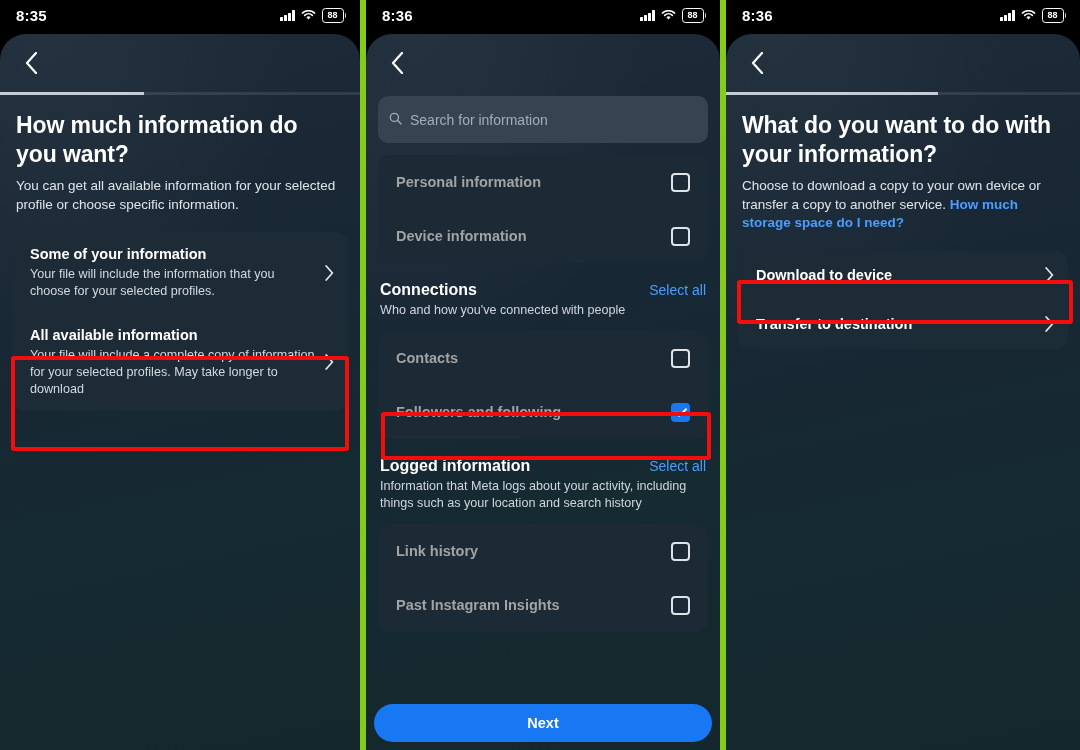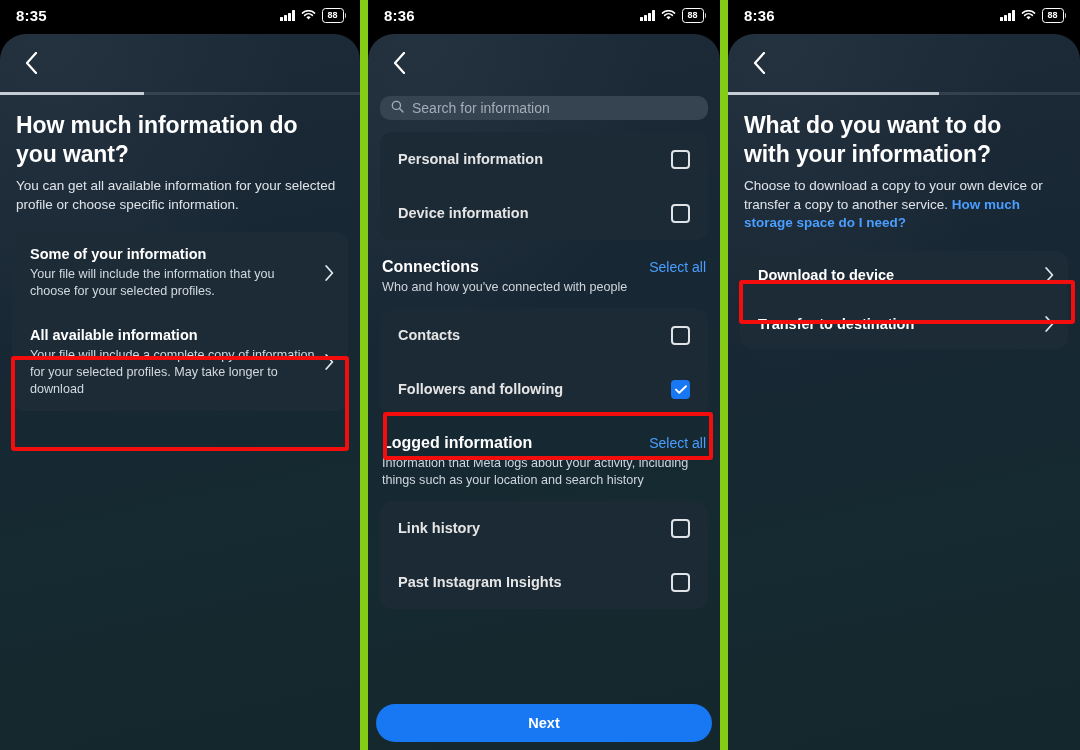--- a/index.html
+++ b/index.html
@@ -15,21 +15,21 @@
     display: flex;
     background: #000;
   }
   .panel {
     position: relative;
     width: 360px; height: 750px;
     background: #000;
     overflow: hidden;
     flex: 0 0 360px;
   }
-  .panel + .panel { border-left: 8px solid #84cc16; }
+  .panel + .panel { border-left: 6px solid #84cc16; }
 
   
   .statusbar {
     position: absolute; top: 0; left: 0; right: 0; height: 30px;
     display: flex; align-items: center; justify-content: space-between;
     padding: 0 14px 0 16px;
     color: #fff; z-index: 40;
     background: #000;
   }
   .sb-time { font-size: 15px; font-weight: bold; letter-spacing: .2px; }
@@ -96,37 +96,37 @@
   .opt-main { flex: 1 1 auto; min-width: 0; }
   .opt-title { font-size: 14.5px; font-weight: bold; color: #fff; line-height: 19px; }
   .opt-desc { font-size: 12.6px; color: #d3d9df; line-height: 17px; margin-top: 2px; }
   .chev { flex: 0 0 auto; color: #dfe4e9; display: flex; align-items: center; }
 
   
   .hl { position: absolute; border: 4px solid #f40d0d; border-radius: 3px; pointer-events: none; z-index: 20; }
 
   
   .searchbar {
-    margin: 4px 12px 0 12px; height: 24px; border-radius: 10px;
+    margin: 4px 12px 0 12px; height: 47px; border-radius: 10px;
     background: #364351; display: flex; align-items: center; gap: 8px;
     padding: 0 11px;
   }
   .searchbar input {
     flex: 1; background: transparent; border: 0; outline: none;
     color: #fff; font-size: 14px; font-family: "Liberation Sans", sans-serif;
   }
   .searchbar input::placeholder { color: #a4adb7; }
 
   
   .list-group { margin: 12px 12px 0 12px; border-radius: 12px; background: #1b2a35; overflow: hidden; }
   .chk-row {
     display: flex; align-items: center; justify-content: space-between;
     padding: 0 18px; height: 54px; cursor: pointer; position: relative;
   }
-  .chk-label { font-size: 14.5px; font-weight: bold; color: #e5e5e5; }
+  .chk-label { font-size: 14.5px; font-weight: bold; color: #a3a3a3; }
   .chk {
     width: 19px; height: 19px; border-radius: 4px;
     border: 2px solid #dfe4e9; background: transparent;
     flex: 0 0 auto;
   }
   .chk.on {
     background: #1877f2; border-color: #1877f2;
     display: flex; align-items: center; justify-content: center;
   }
 

